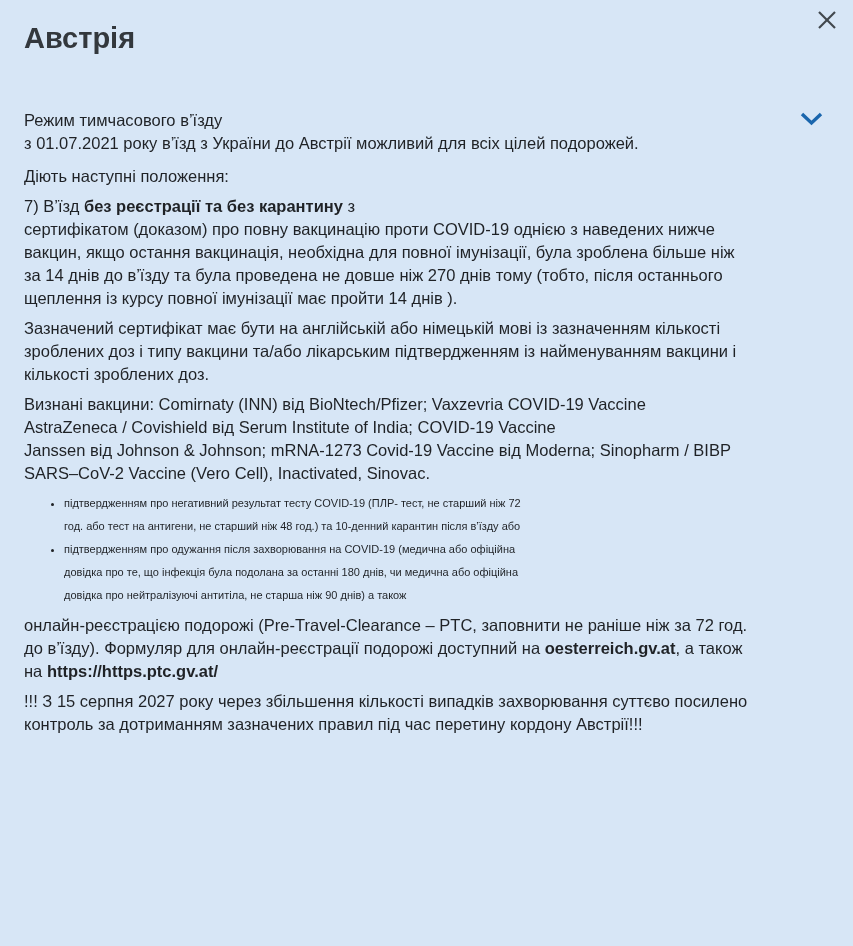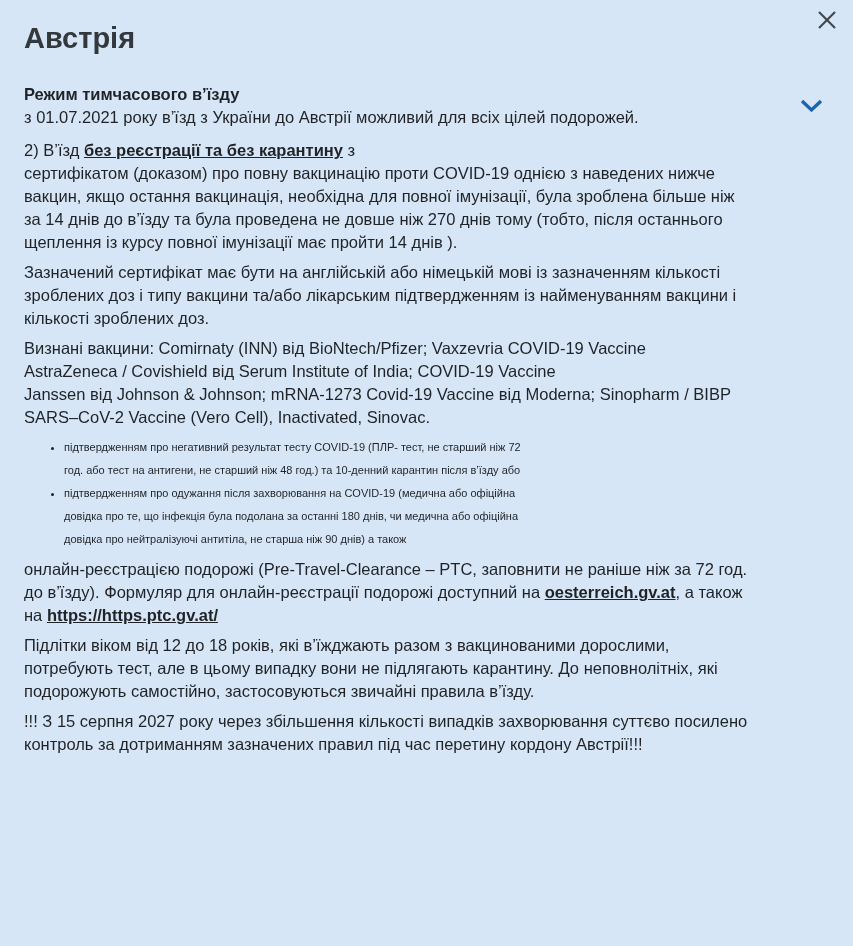--- a/index.html
+++ b/index.html
@@ -41,21 +41,22 @@
     display: flex;
     align-items: center;
     justify-content: space-between;
     margin: 0 0 10px 0;
   }
   .heading-block {
     font-size: 16.5px;
     line-height: 23px;
   }
   .section-heading {
-    font-weight: 700;
+    font-weight: 400;
+    margin-top: 26px;
   }
   .section-subheading .b { font-weight: 400; }
   .chevron-btn {
     background: transparent;
     border: none;
     cursor: pointer;
     padding: 4px;
     margin-right: 2px;
     align-self: center;
   }
@@ -69,21 +70,21 @@
   .body-text ul {
     margin: 7px 0;
     padding-left: 40px;
   }
   .body-text li {
     font-size: 11px;
     line-height: 23px;
     white-space: pre-line;
     margin: 0;
   }
-  .seg-b { font-weight: 700; text-decoration: underline; }
+  .seg-b { font-weight: 700; }
 </style>
 </head>
 <body>
 
 <div class="panel">
 
   <button class="close-btn" aria-label="Close">
     <svg width="24" height="24" viewBox="0 0 24 24">
       <line x1="4" y1="4" x2="20" y2="20" stroke="#41474d" stroke-width="2.2"></line>
       <line x1="20" y1="4" x2="4" y2="20" stroke="#41474d" stroke-width="2.2"></line>
@@ -99,22 +100,23 @@
     </div>
     <button class="chevron-btn" aria-label="Collapse section">
       <svg width="23" height="14" viewBox="0 0 23 14">
         <polyline points="2,2 11.5,11 21,2" fill="none" stroke="#1a66ad" stroke-width="3.4"></polyline>
       </svg>
     </button>
   </div>
 
   <div class="body-text">
 
+    <p>Діють наступні положення:</p>
 
-    <p><span>2) В’їзд </span><span class="seg-b">без реєстрації та без карантину</span><span> з
+    <p><span>7) В’їзд </span><span class="seg-b">без реєстрації та без карантину</span><span> з
 сертифікатом (доказом) про повну вакцинацію проти COVID-19 однією з наведених нижче
 вакцин, якщо остання вакцинація, необхідна для повної імунізації, була зроблена більше ніж
 за 14 днів до в’їзду  та була проведена не довше ніж 270 днів тому (тобто, після останнього
 щеплення із курсу повної імунізації має пройти 14 днів ).</span></p>
 
     <p>Зазначений сертифікат має бути на англійській або німецькій мові із зазначенням кількості
 зроблених доз і типу вакцини та/або лікарським підтвердженням із найменуванням вакцини і
 кількості зроблених доз.</p>
 
     <p>Визнані вакцини: Comirnaty (INN) від BioNtech/Pfizer; Vaxzevria COVID-19 Vaccine
@@ -130,21 +132,18 @@
       <li>підтвердженням про одужання після захворювання на COVID-19 (медична або офіційна
 довідка про те, що інфекція була подолана за останні 180 днів, чи медична або офіційна
 довідка про нейтралізуючі антитіла, не старша ніж 90 днів) а також</li>
     </ul>
 
     <p><span>онлайн-реєстрацією подорожі (Pre-Travel-Clearance – PTC, заповнити не раніше ніж за 72 год.
 до в’їзду). Формуляр для онлайн-реєстрації подорожі доступний на </span><span class="seg-b">oesterreich.gv.at</span><span>, а також
 на </span><span class="seg-b">https://https.ptc.gv.at/</span></p>
 
 
-    <p>Підлітки віком від 12 до 18 років, які в’їжджають разом з вакцинованими дорослими,
-потребують тест, але в цьому випадку вони не підлягають карантину. До неповнолітніх, які
-подорожують самостійно, застосовуються звичайні правила в’їзду.</p>
 
     <p>!!! З 15 серпня 2027 року через збільшення кількості випадків захворювання суттєво посилено
 контроль за дотриманням зазначених правил під час перетину кордону Австрії!!!</p>
 
   </div>
 </div>
 
 </body></html>

